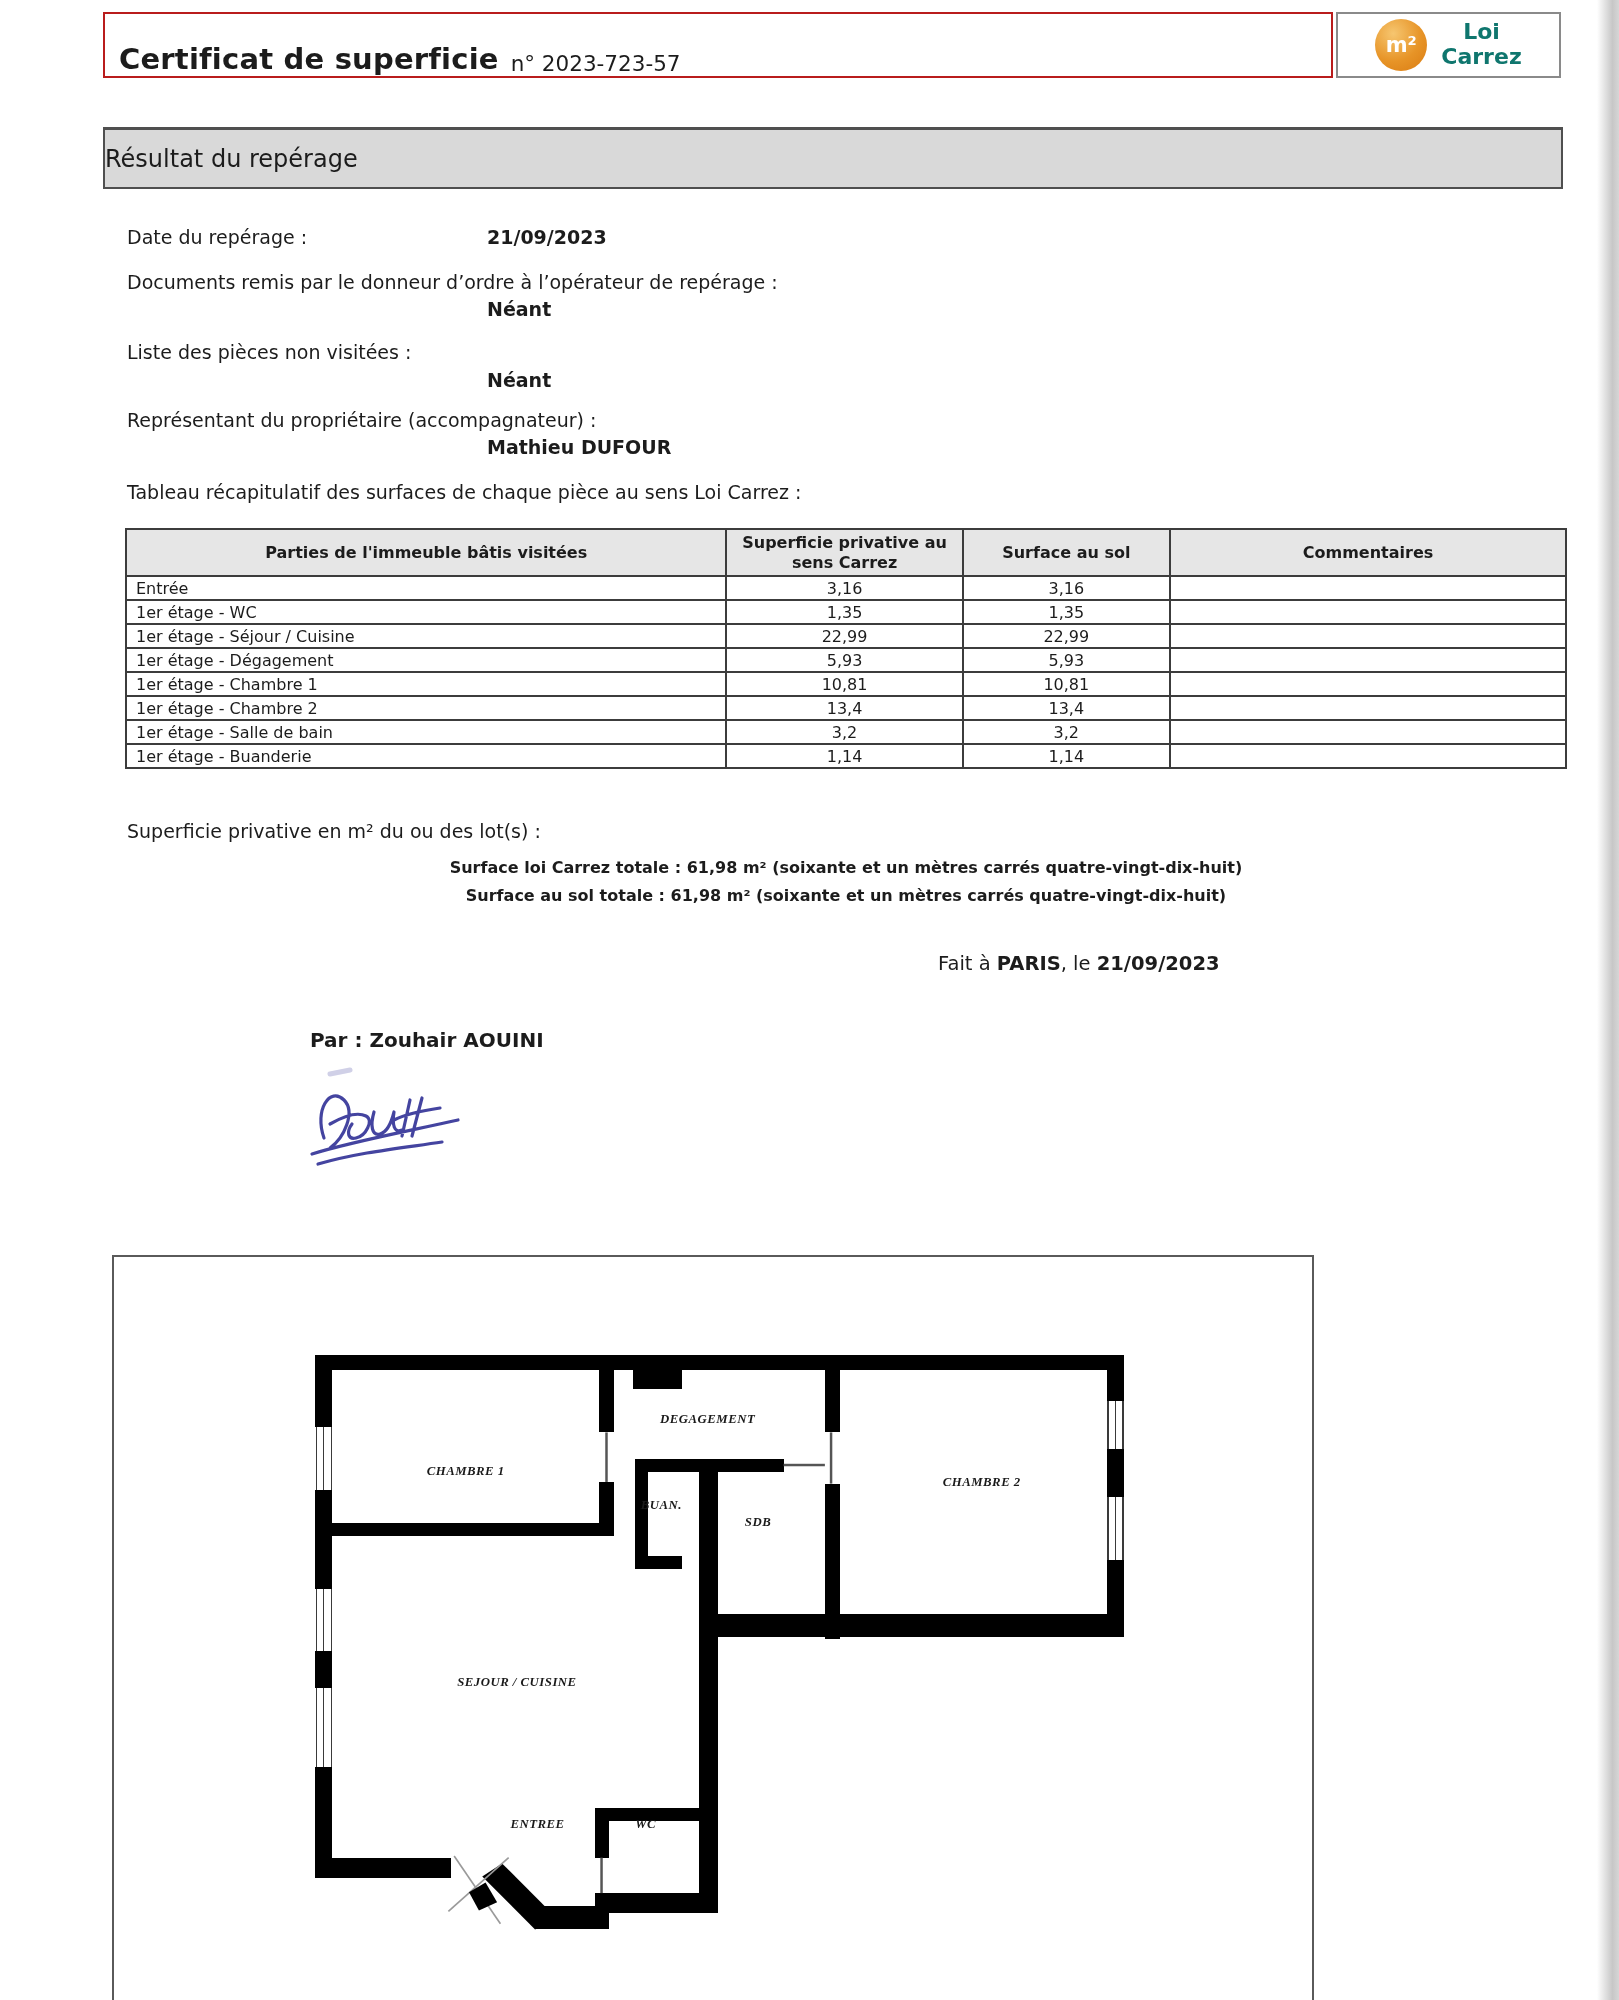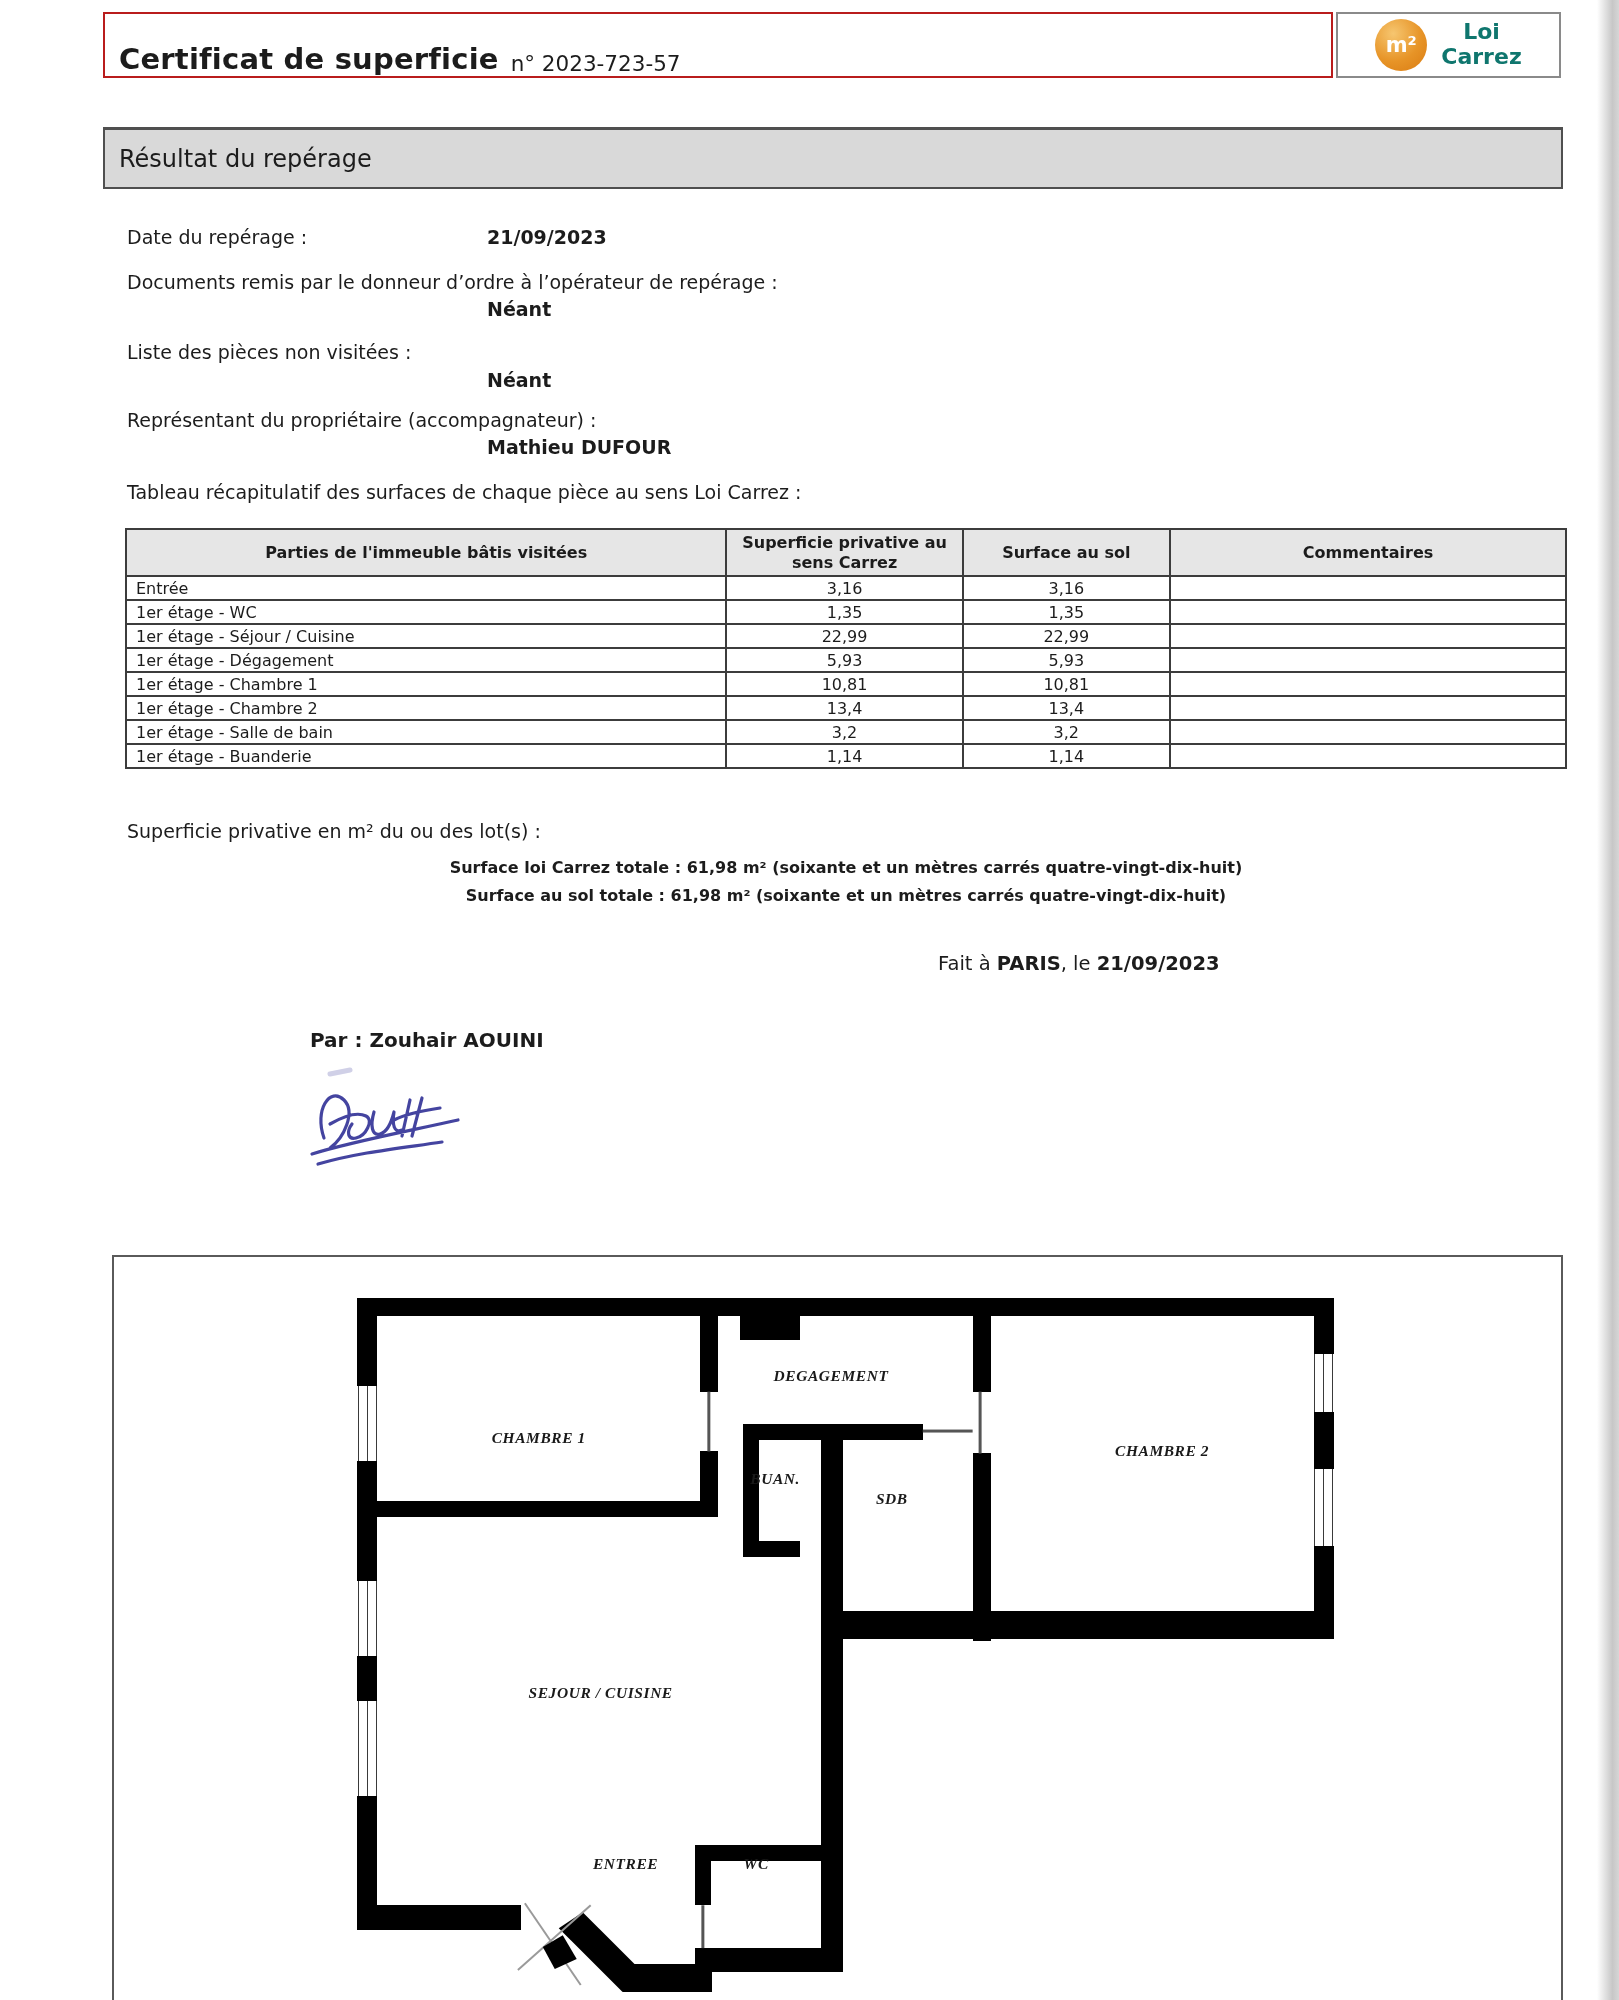--- a/index.html
+++ b/index.html
@@ -24,21 +24,21 @@
     width:52px;height:52px;border-radius:50%;
     background:radial-gradient(circle at 35% 28%, #f6c670, #e79427 55%, #d97b12);
     display:flex;align-items:center;justify-content:center;
     color:#fff;font-size:21px;font-weight:bold;
   }
   .logo-text{color:#0f766e;font-size:22px;font-weight:bold;line-height:1.12;text-align:center;}
   
   .section-header{
     position:absolute;left:103px;top:127px;width:1460px;height:62px;
     background:#d9d9d9;border:2px solid #4f4f4f;border-top-width:3px;box-sizing:border-box;
-    display:flex;align-items:center;padding-left:14px;font-size:24px;
+    display:flex;align-items:center;font-size:24px;
   }
   
   .fline{position:absolute;font-size:19px;line-height:24px;white-space:nowrap;}
   .bold{font-weight:bold;}
   
   .surface-table{
     position:absolute;left:125px;top:528px;width:1442px;
     border-collapse:collapse;table-layout:fixed;font-size:16px;
   }
   .surface-table th,.surface-table td{
@@ -50,21 +50,21 @@
   td.num{text-align:center;border-radius:6px;}
   td.room{text-align:left;padding-left:9px;}
   
   .totals-intro{position:absolute;left:127px;top:820px;font-size:19px;}
   .total-line{position:absolute;left:125px;width:1442px;text-align:center;font-size:16px;font-weight:bold;white-space:nowrap;}
   .fait-line{position:absolute;left:938px;top:952px;font-size:19.5px;white-space:pre-wrap;}
   .par-line{position:absolute;left:310px;top:1028px;font-size:20px;font-weight:bold;}
   .signature{position:absolute;left:300px;top:1058px;width:195px;height:125px;}
   
   .plan-frame{
-    position:absolute;left:112px;top:1255px;width:1451px;height:745px;box-sizing:border-box;
+    position:absolute;left:112px;top:1255px;width:1202px;height:745px;box-sizing:border-box;
     border:2px solid #5a5a5a;border-bottom:none;background:#fff;
   }
   .plan-frame svg{display:block;width:100%;height:100%;}
   .room-label{
     font-family:"Liberation Serif",serif;font-style:italic;font-weight:600;
     font-size:15.5px;letter-spacing:.6px;fill:#1a1a1a;
   }
   
   .page-edge{
     position:absolute;left:1597px;top:0;width:22px;height:2000px;

